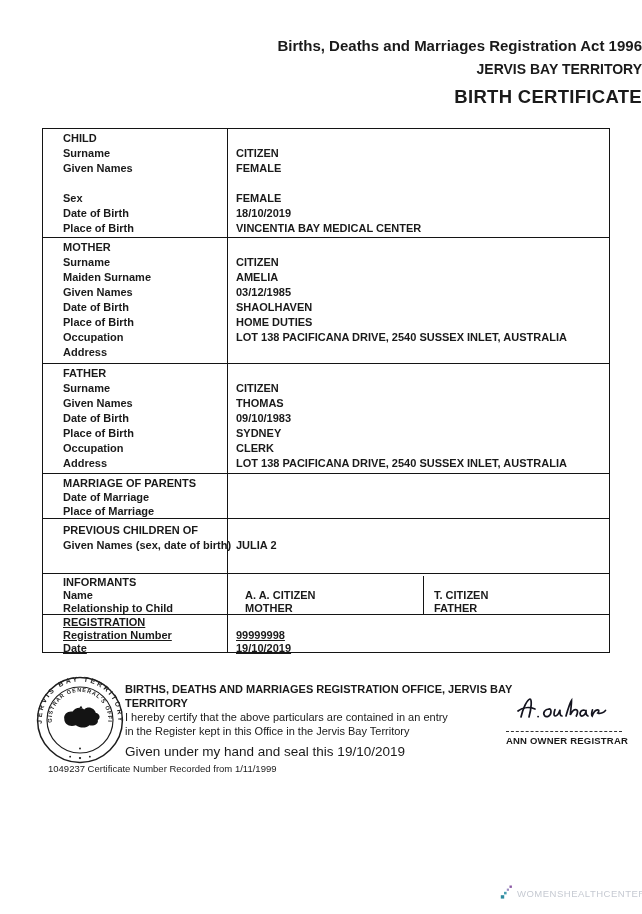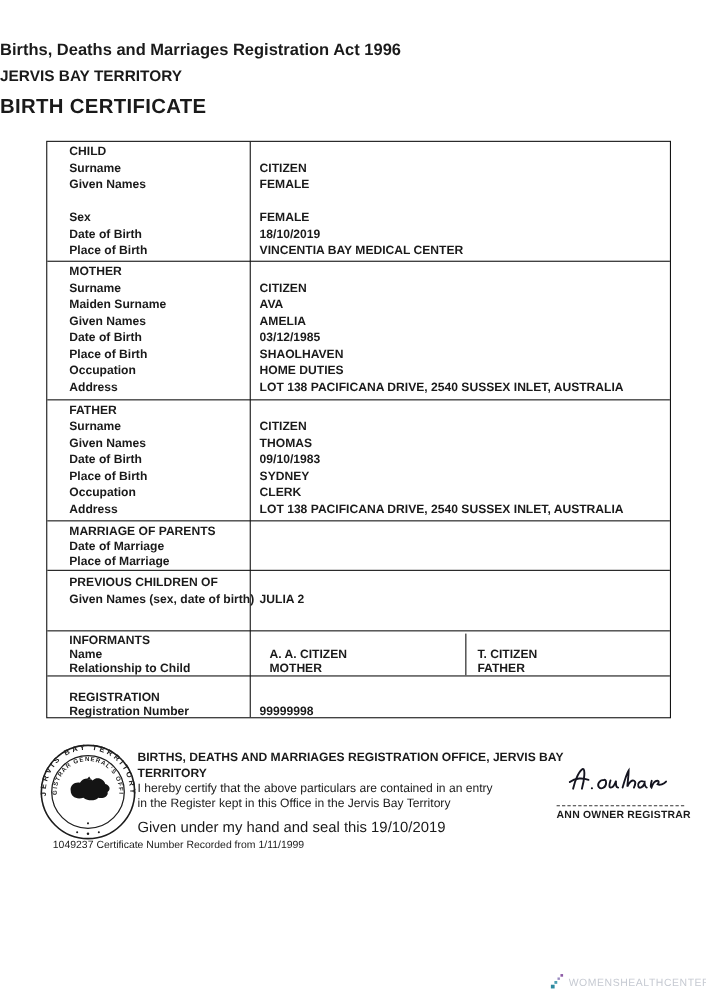--- a/index.html
+++ b/index.html
@@ -1,20 +1,20 @@
 <!DOCTYPE html>
 <html><head>
 <meta charset="utf-8">
 <style>
   html,body{margin:0;padding:0;background:#ffffff;}
   .page{position:relative;width:642px;height:914px;background:#fff;
         font-family:"Liberation Sans",sans-serif;color:#1a1a1a;overflow:hidden;}
 
   
-  .hdr{position:absolute;left:0;right:0;text-align:left;font-weight:700;}
+  .hdr{position:absolute;left:0;right:0;text-align:right;font-weight:700;}
   .hdr-act{top:37px;font-size:15px;}
   .hdr-ter{top:61px;font-size:14px;}
   .hdr-title{top:86px;font-size:18.5px;letter-spacing:.3px;}
 
   
   .cert-table{position:absolute;left:42px;top:128px;width:568px;height:525px;
               border:1.6px solid #141414;box-sizing:border-box;
               font-size:11px;font-weight:700;}
   .vdiv{position:absolute;left:184px;top:0;bottom:0;width:1.2px;background:#141414;}
   .sec{position:relative;display:flex;box-sizing:border-box;
@@ -81,21 +81,20 @@
         <div class="line">Maiden Surname</div>
         <div class="line">Given Names</div>
         <div class="line">Date of Birth</div>
         <div class="line">Place of Birth</div>
         <div class="line">Occupation</div>
         <div class="line">Address</div>
       </div>
       <div class="col-v">
         <div class="line"></div>
         <div class="line">CITIZEN</div>
-        <div class="line">AVA</div>
         <div class="line">AMELIA</div>
         <div class="line">03/12/1985</div>
         <div class="line">SHAOLHAVEN</div>
         <div class="line">HOME DUTIES</div>
         <div class="line">LOT 138 PACIFICANA DRIVE, 2540 SUSSEX INLET, AUSTRALIA</div>
       </div>
     </section>
 
     <section class="sec" style="height:110px;--lh:15px;">
       <div class="col-l">
@@ -153,21 +152,21 @@
         <div class="line">A. A. CITIZEN</div>
         <div class="line">MOTHER</div>
       </div>
       <div class="col-r">
         <div class="line"></div>
         <div class="line">T. CITIZEN</div>
         <div class="line">FATHER</div>
       </div>
     </section>
 
-    <section class="sec" style="height:40px;--lh:12.8px;padding-top:13px;">
+    <section class="sec" style="height:40px;--lh:12.8px;padding-top:1px;text-decoration:underline;">
       <div class="col-l">
         <div class="line">REGISTRATION</div>
         <div class="line">Registration Number</div>
         <div class="line">Date</div>
       </div>
       <div class="col-v">
         <div class="line"></div>
         <div class="line">99999998</div>
         <div class="line">19/10/2019</div>
       </div>

